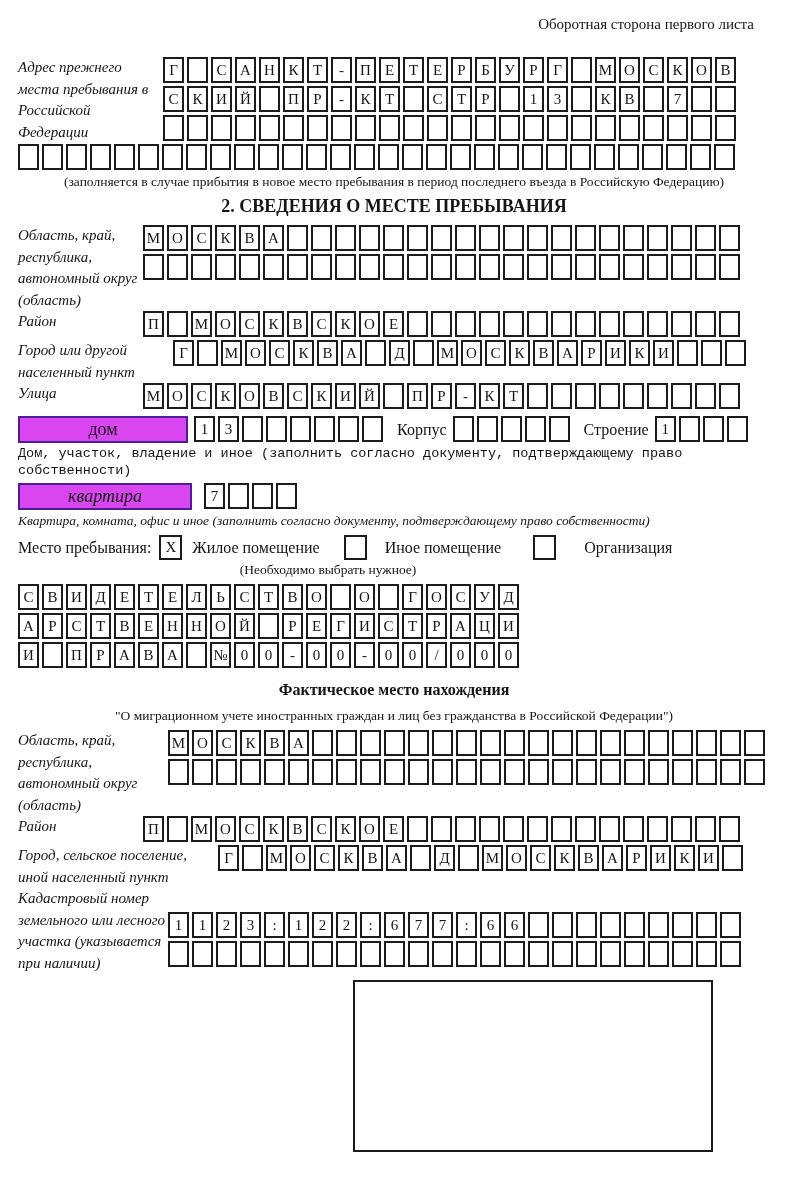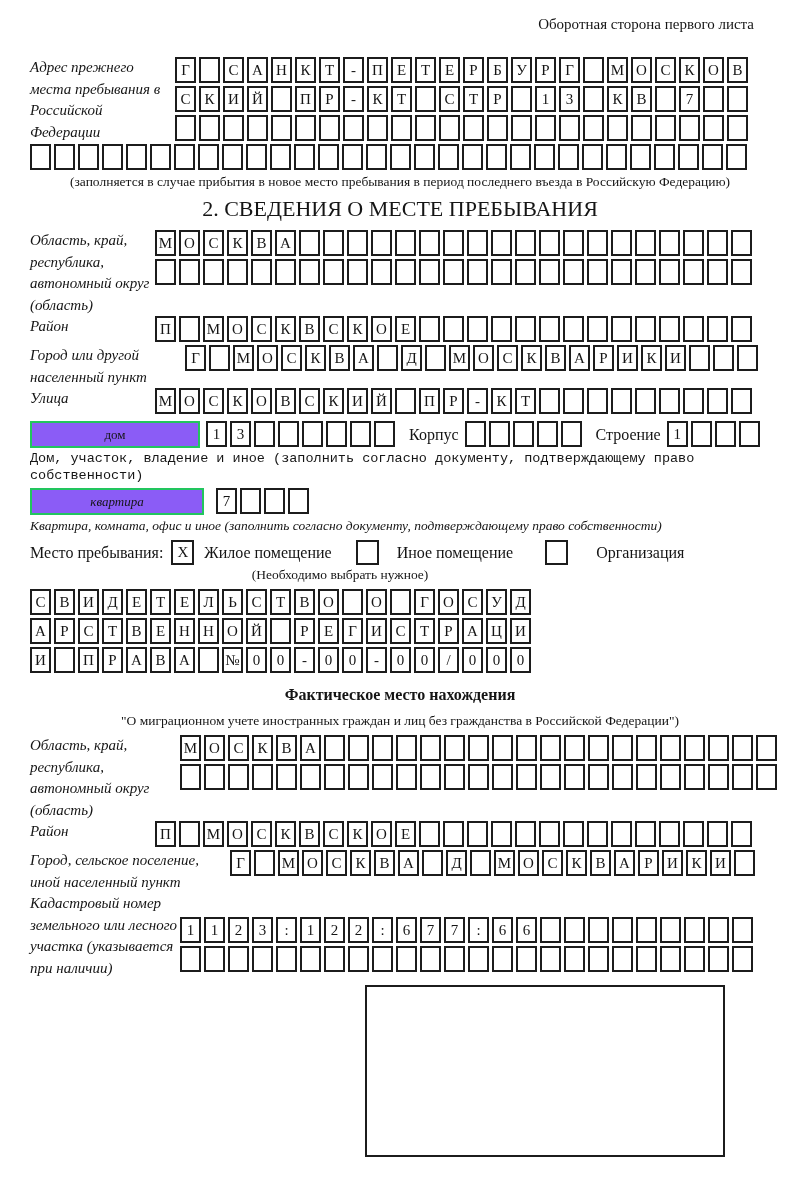--- a/index.html
+++ b/index.html
@@ -2,47 +2,47 @@
 <html lang="ru"><head>
 <meta charset="utf-8">
 <style>
   * { margin:0; padding:0; box-sizing:border-box; }
   html,body { background:#ffffff; }
   body {
     width:800px; height:1180px;
     font-family:"Liberation Serif","DejaVu Serif",serif;
     color:#151515;
   }
-  .page { width:800px; height:1180px; padding:16px 30px 0 30px; overflow:hidden; }
+  .page { width:800px; height:1180px; padding:16px 30px 0 18px; overflow:hidden; }
 
   .header-note { text-align:right; font-size:15px; padding-right:16px; margin-bottom:24px; }
 
   .frow { display:flex; align-items:flex-start; }
   .flabel { font-size:15px; line-height:21.5px; flex:none;font-style:italic; }
   .w145 { width:145px; } .w125 { width:125px; } .w150 { width:150px; }
   .w200 { width:200px; } .w215 { width:215px; }
 
   .cellcol { display:flex; flex-direction:column; }
   .cellrow { display:flex; gap:3px; margin-bottom:3px; flex:none; }
   .cell {
     width:21px; height:26px; flex:none;
     border:2px solid #1c1c1c; background:#fff;
     font-size:15px; line-height:22px; text-align:center;
   }
 
   .caption { font-size:13.5px; text-align:center; line-height:17px; }
   .mb2 { margin-bottom:2px;font-style:italic; } .mb4 { margin-bottom:4px; } .mb6 { margin-bottom:6px; }
 
-  .section-title { text-align:center; font-weight:normal; font-size:22px; margin:6px 0 8px 0; }
+  .section-title { text-align:center; font-weight:bold; font-size:18px; margin:6px 0 8px 0; }
 
   .indent30 { margin-left:30px; }
 
   .named-box {
-    border:2px solid #22c55e; height:27px; flex:none;
-    font-size:13px; line-height:23px; text-align:center; background:#8b5cf6;
+    border:2px solid #4c1d95; height:27px; flex:none;
+    font-size:18px; line-height:23px; text-align:center; background:#d946ef;
   }
   .inline-label { font-size:16px; line-height:27px; flex:none; }
 
   .house-row { margin-top:4px; }
   .house-row > * { margin-right:6px; }
   .gap-l { margin-left:8px; }
 
   .stay-row { display:flex; align-items:center; font-size:16px; margin-top:6px; }
   .checkbox {
     width:23px; height:25px; flex:none; border:2px solid #1c1c1c;

